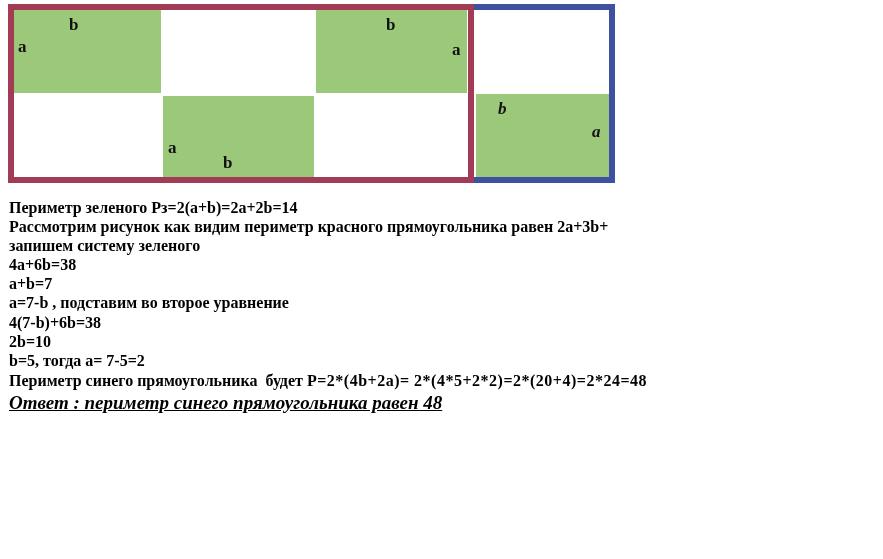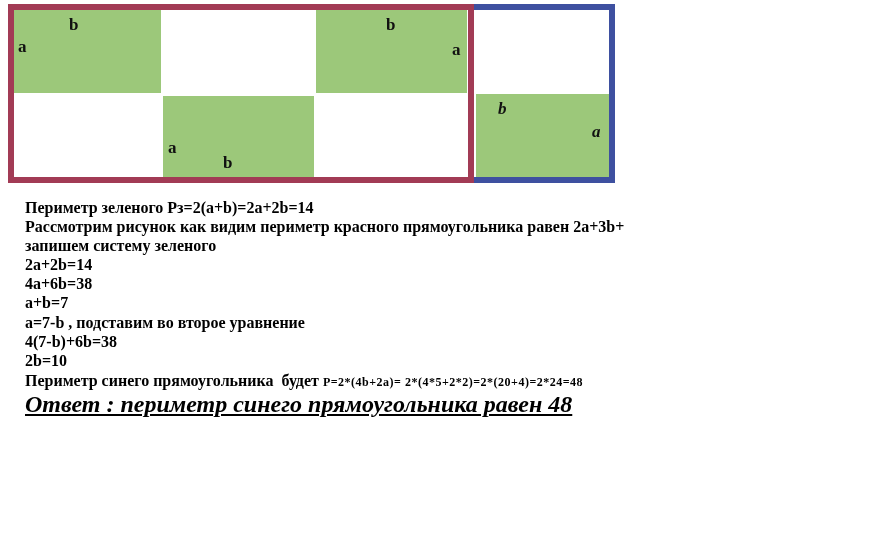--- a/index.html
+++ b/index.html
@@ -66,45 +66,45 @@
   .lbl-c2-b { left: 60px;  top: 58px; }
   .lbl-c3-b { left: 70px;  top: 6px;  }
   .lbl-c3-a { left: 136px; top: 31px; }
   .lbl-italic { font-style: italic; }
   .lbl-c4-b { left: 22px;  top: 6px;  }
   .lbl-c4-a { left: 116px; top: 29px; }
 
   
   #solution {
     position: absolute;
-    left: 25px;
+    left: 9px;
     top: 198px;
     width: 840px;
   }
   .sol-line {
     font-family: "Liberation Serif", serif;
     font-weight: bold;
     font-size: 16px;
     line-height: 19.1px;
     white-space: pre;
     color: #000;
   }
   .sol-line-perimeter {
     font-size: 16px;
     line-height: 21px;
   }
   .sol-math-big {
-    font-size: 12px;
+    font-size: 16px;
     letter-spacing: 0.5px;
   }
   .sol-answer {
     font-family: "Liberation Serif", serif;
     font-weight: bold;
     font-style: italic;
-    font-size: 24px;
+    font-size: 19px;
     line-height: 23px;
     text-decoration: underline;
     color: #000;
     white-space: pre;
   }
 </style>
 </head>
 <body>
 
 <div id="page">
@@ -131,23 +131,23 @@
     <div id="cell-blue-bottom" class="green-cell">
       <span class="lbl lbl-italic lbl-c4-b">b</span>
       <span class="lbl lbl-italic lbl-c4-a">a</span>
     </div>
   </div>
 
   <div id="solution">
     <div class="sol-line">Периметр зеленого Рз=2(a+b)=2a+2b=14</div>
     <div class="sol-line">Рассмотрим рисунок как видим периметр красного прямоугольника равен 2a+3b+</div>
     <div class="sol-line">запишем систему зеленого</div>
-    <div class="sol-line">2a+2b=14</div>
     <div class="sol-line">4a+6b=38</div>
     <div class="sol-line">a+b=7</div>
     <div class="sol-line">a=7-b , подставим во второе уравнение</div>
     <div class="sol-line">4(7-b)+6b=38</div>
     <div class="sol-line">2b=10</div>
+    <div class="sol-line">b=5, тогда a= 7-5=2</div>
     <div class="sol-line sol-line-perimeter"><span>Периметр синего прямоугольника  будет </span><span class="sol-math-big">P=2*(4b+2a)= 2*(4*5+2*2)=2*(20+4)=2*24=48</span></div>
     <div class="sol-answer">Ответ : периметр синего прямоугольника равен 48</div>
   </div>
 
 </div>
 
 </body></html>

